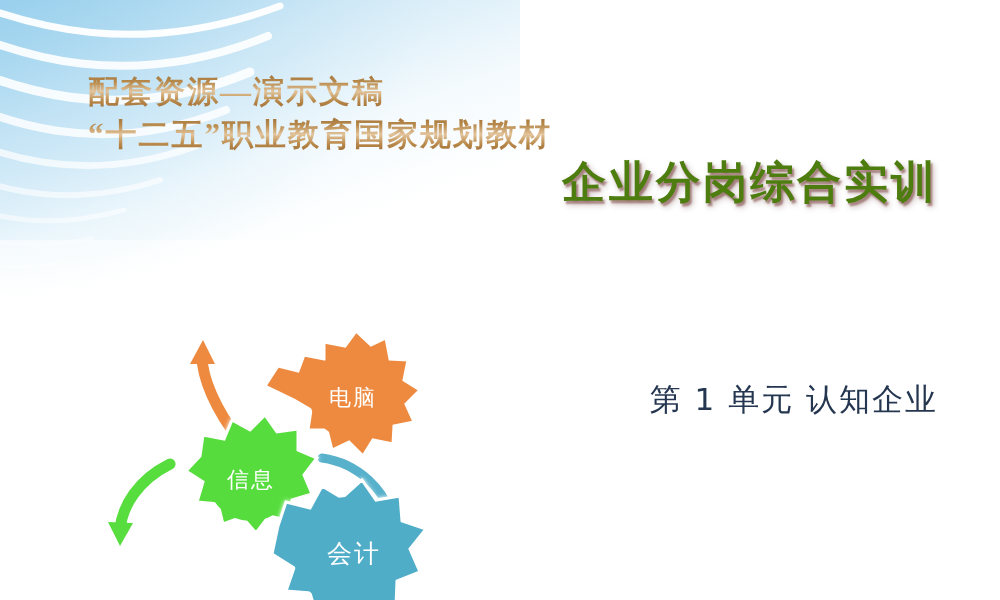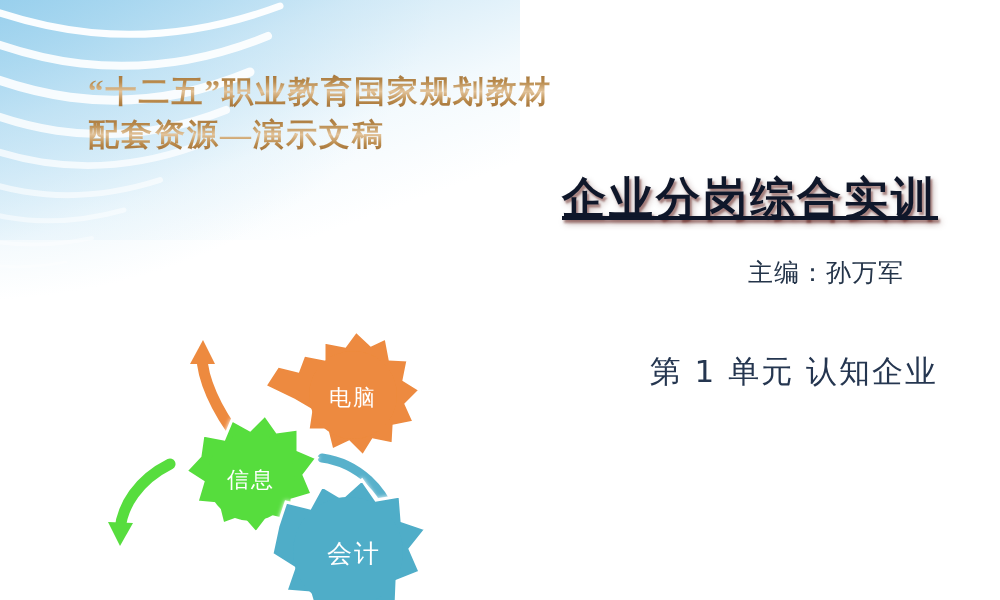--- a/index.html
+++ b/index.html
@@ -88,52 +88,51 @@
     background-clip: text;
     color: #a9763b;
     -webkit-text-fill-color: transparent;
     white-space: nowrap;
   }
 
   
   .main-title {
     position: absolute;
     right: 62px;
-    top: 170px;
+    top: 154px;
     font-family: "DejaVu Sans", "Liberation Sans", sans-serif;
     font-weight: 700;
     font-size: 44px;
     line-height: 56px;
     letter-spacing: 3px;
-    color: #0f172a;
+    color: #4d7c0f;
     white-space: nowrap;
     text-shadow:
       2px 3px 2px rgba(90, 20, 15, 0.45),
       3px 4px 6px rgba(70, 15, 12, 0.28);
-    text-decoration: underline;
   }
 
   
   .editor-line {
     position: absolute;
     right: 96px;
     top: 255px;
     font-family: "DejaVu Sans", "Liberation Sans", sans-serif;
     font-size: 25px;
     line-height: 36px;
     letter-spacing: 1px;
     color: #243449;
     white-space: nowrap;
   }
 
   
   .unit-block {
     position: absolute;
     right: 62px;
-    top: 344px;
+    top: 372px;
     text-align: left;
   }
   .unit-line {
     font-family: "DejaVu Sans", "Liberation Sans", sans-serif;
     font-size: 31px;
     line-height: 54px;
     letter-spacing: 2px;
     color: #253650;
     white-space: nowrap;
   }
@@ -171,27 +170,26 @@
       <path d="M -84 78 C 0 128, 104 158, 226 110" stroke-width="8" opacity="0.82"></path>
       <path d="M -88 112 C -10 160, 84 186, 196 146" stroke-width="7" opacity="0.72"></path>
       <path d="M -90 146 C -20 190, 60 212, 160 180" stroke-width="6" opacity="0.6"></path>
       <path d="M -92 178 C -30 216, 38 234, 124 210" stroke-width="5" opacity="0.5"></path>
       <path d="M -94 208 C -40 240, 16 254, 92 238" stroke-width="4" opacity="0.4"></path>
       <path d="M -96 236 C -48 262, 2 274, 66 262" stroke-width="3" opacity="0.3"></path>
     </g>
   </svg>
 
   <div class="header-block">
+    <div class="header-line">配套资源—演示文稿</div>
     <div class="header-line">“十二五”职业教育国家规划教材</div>
-    <div class="header-line">配套资源—演示文稿</div>
   </div>
 
   <div class="main-title">企业分岗综合实训</div>
 
-  <div class="editor-line">主编：孙万军</div>
 
   <div class="unit-block">
     <div class="unit-line">第 1 单元  认知企业</div>
   </div>
 
   <svg class="gear-graphic" viewBox="0 0 330 280">
     <defs>
 
       <filter id="softwhite" x="-25%" y="-25%" width="150%" height="150%">
         <feDropShadow dx="0" dy="0" stdDeviation="2.2" flood-color="#ffffff" flood-opacity="1"></feDropShadow>

